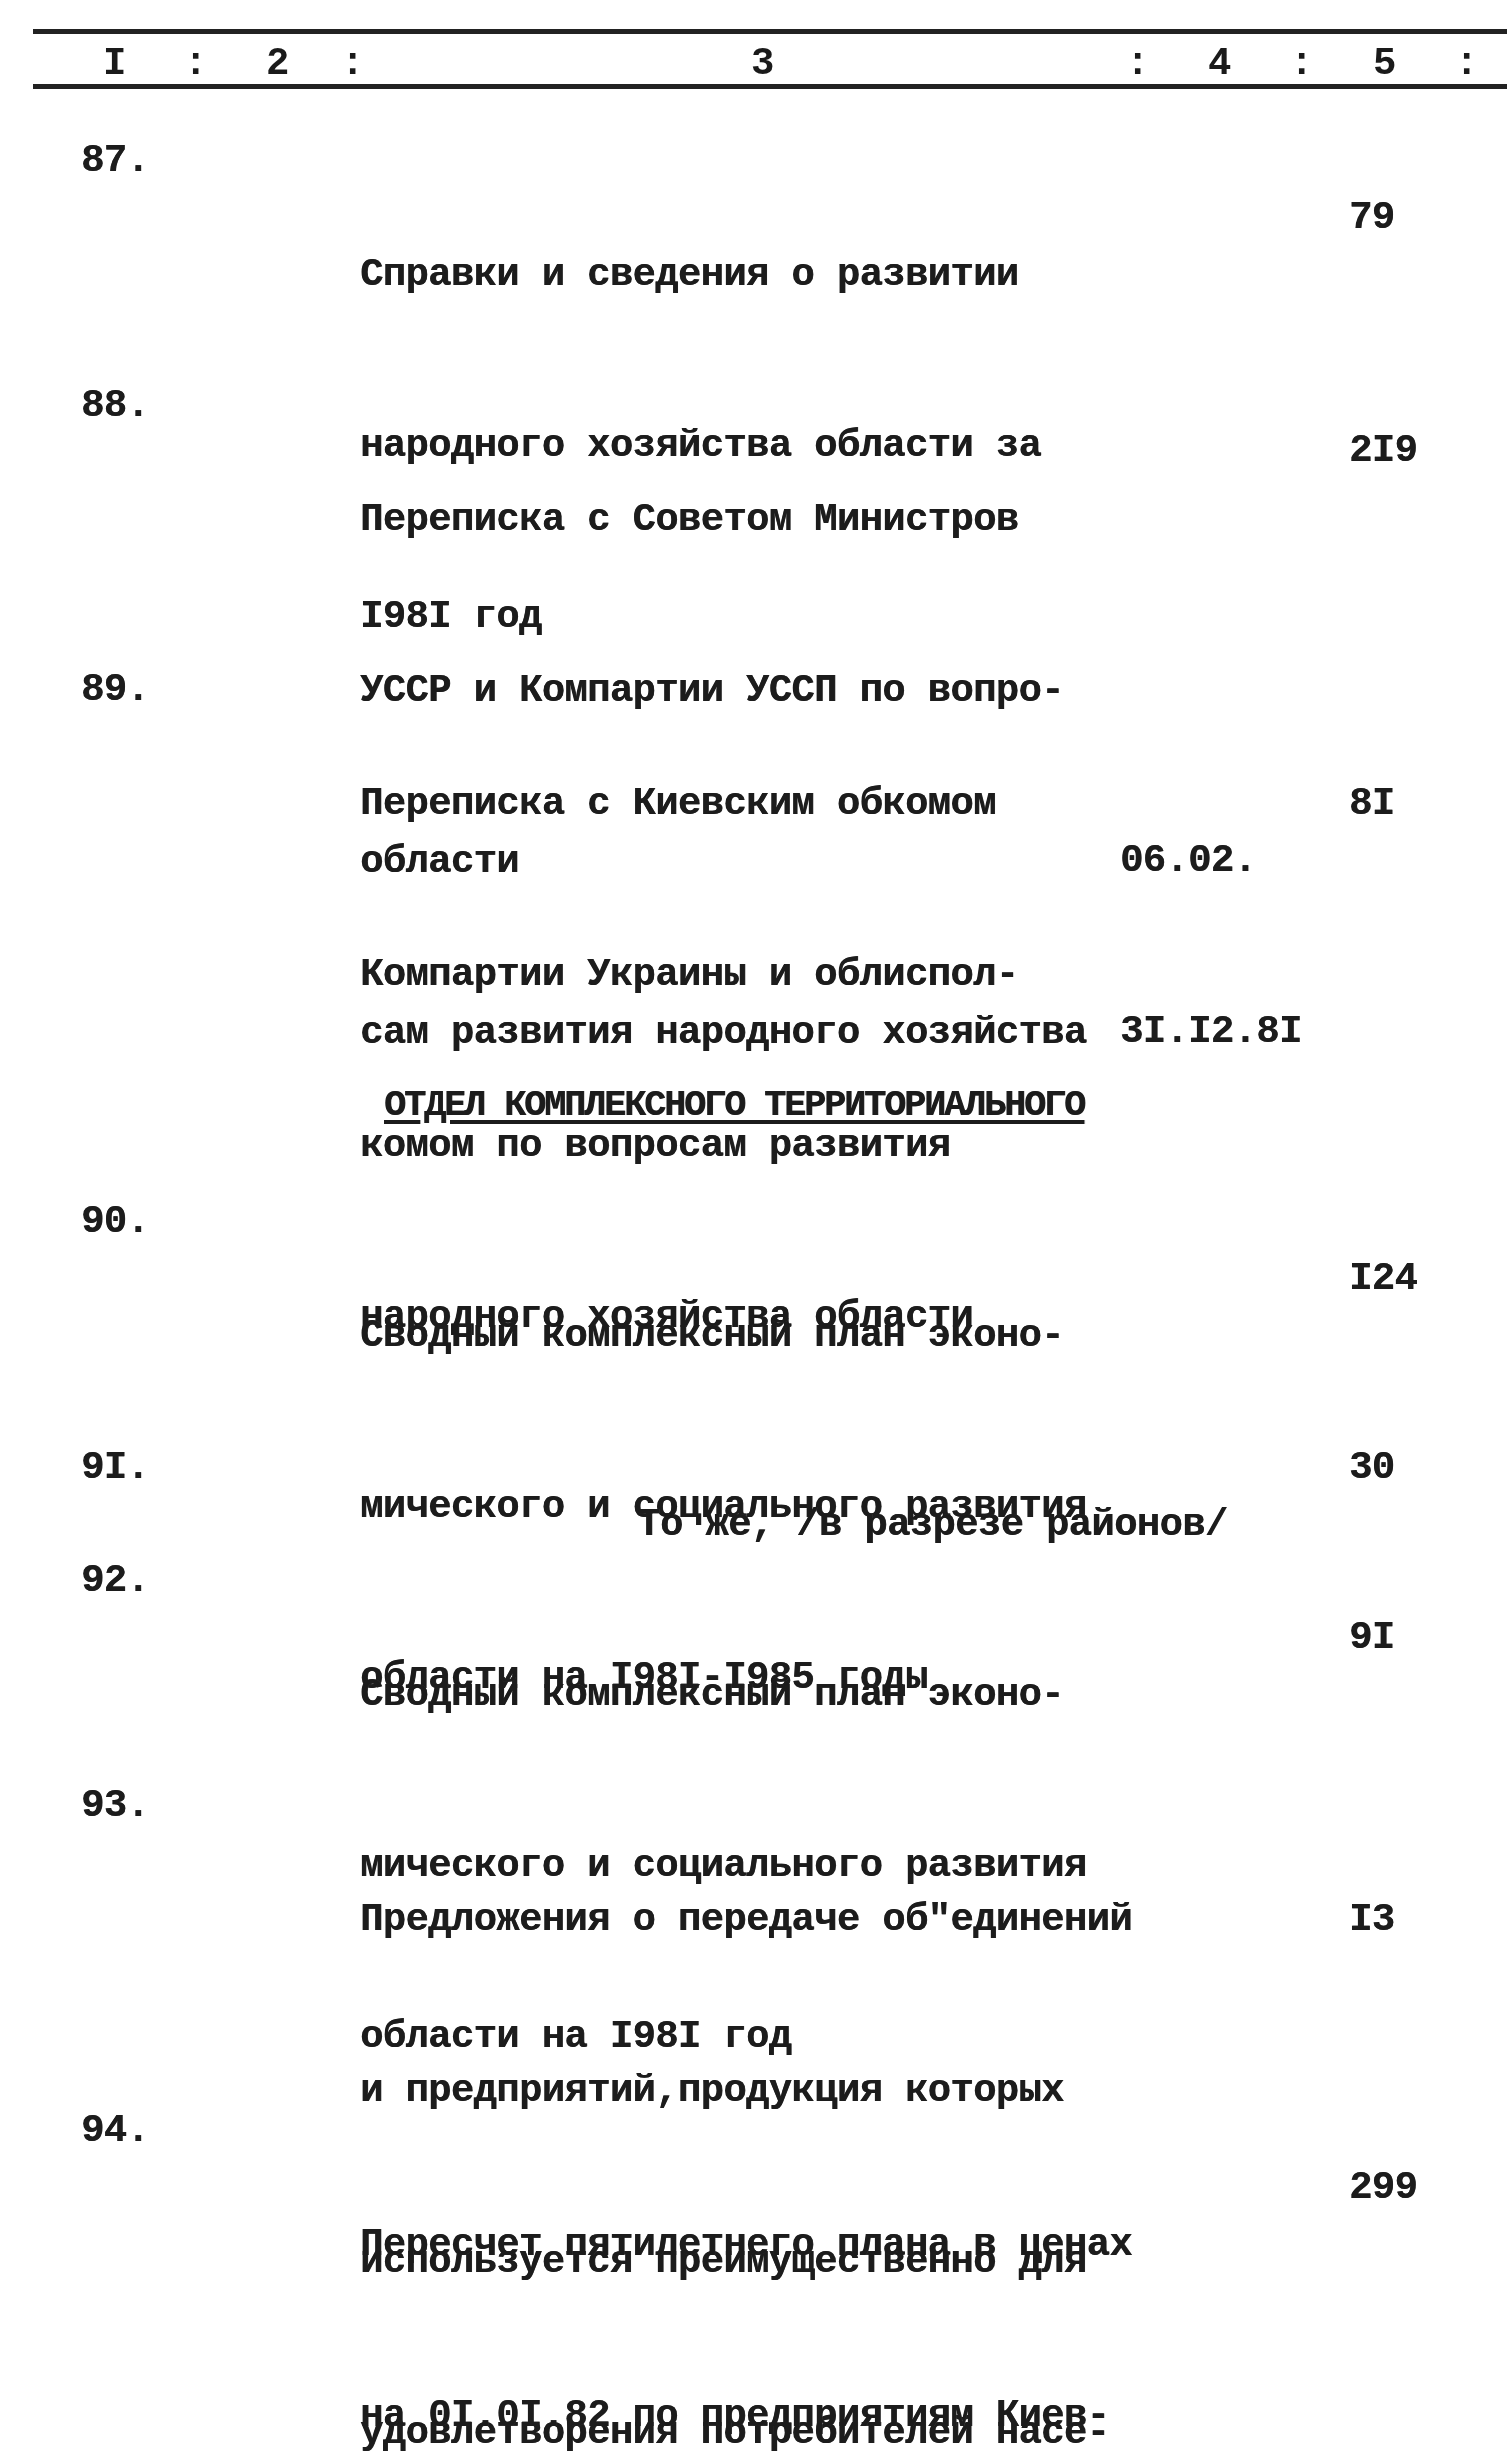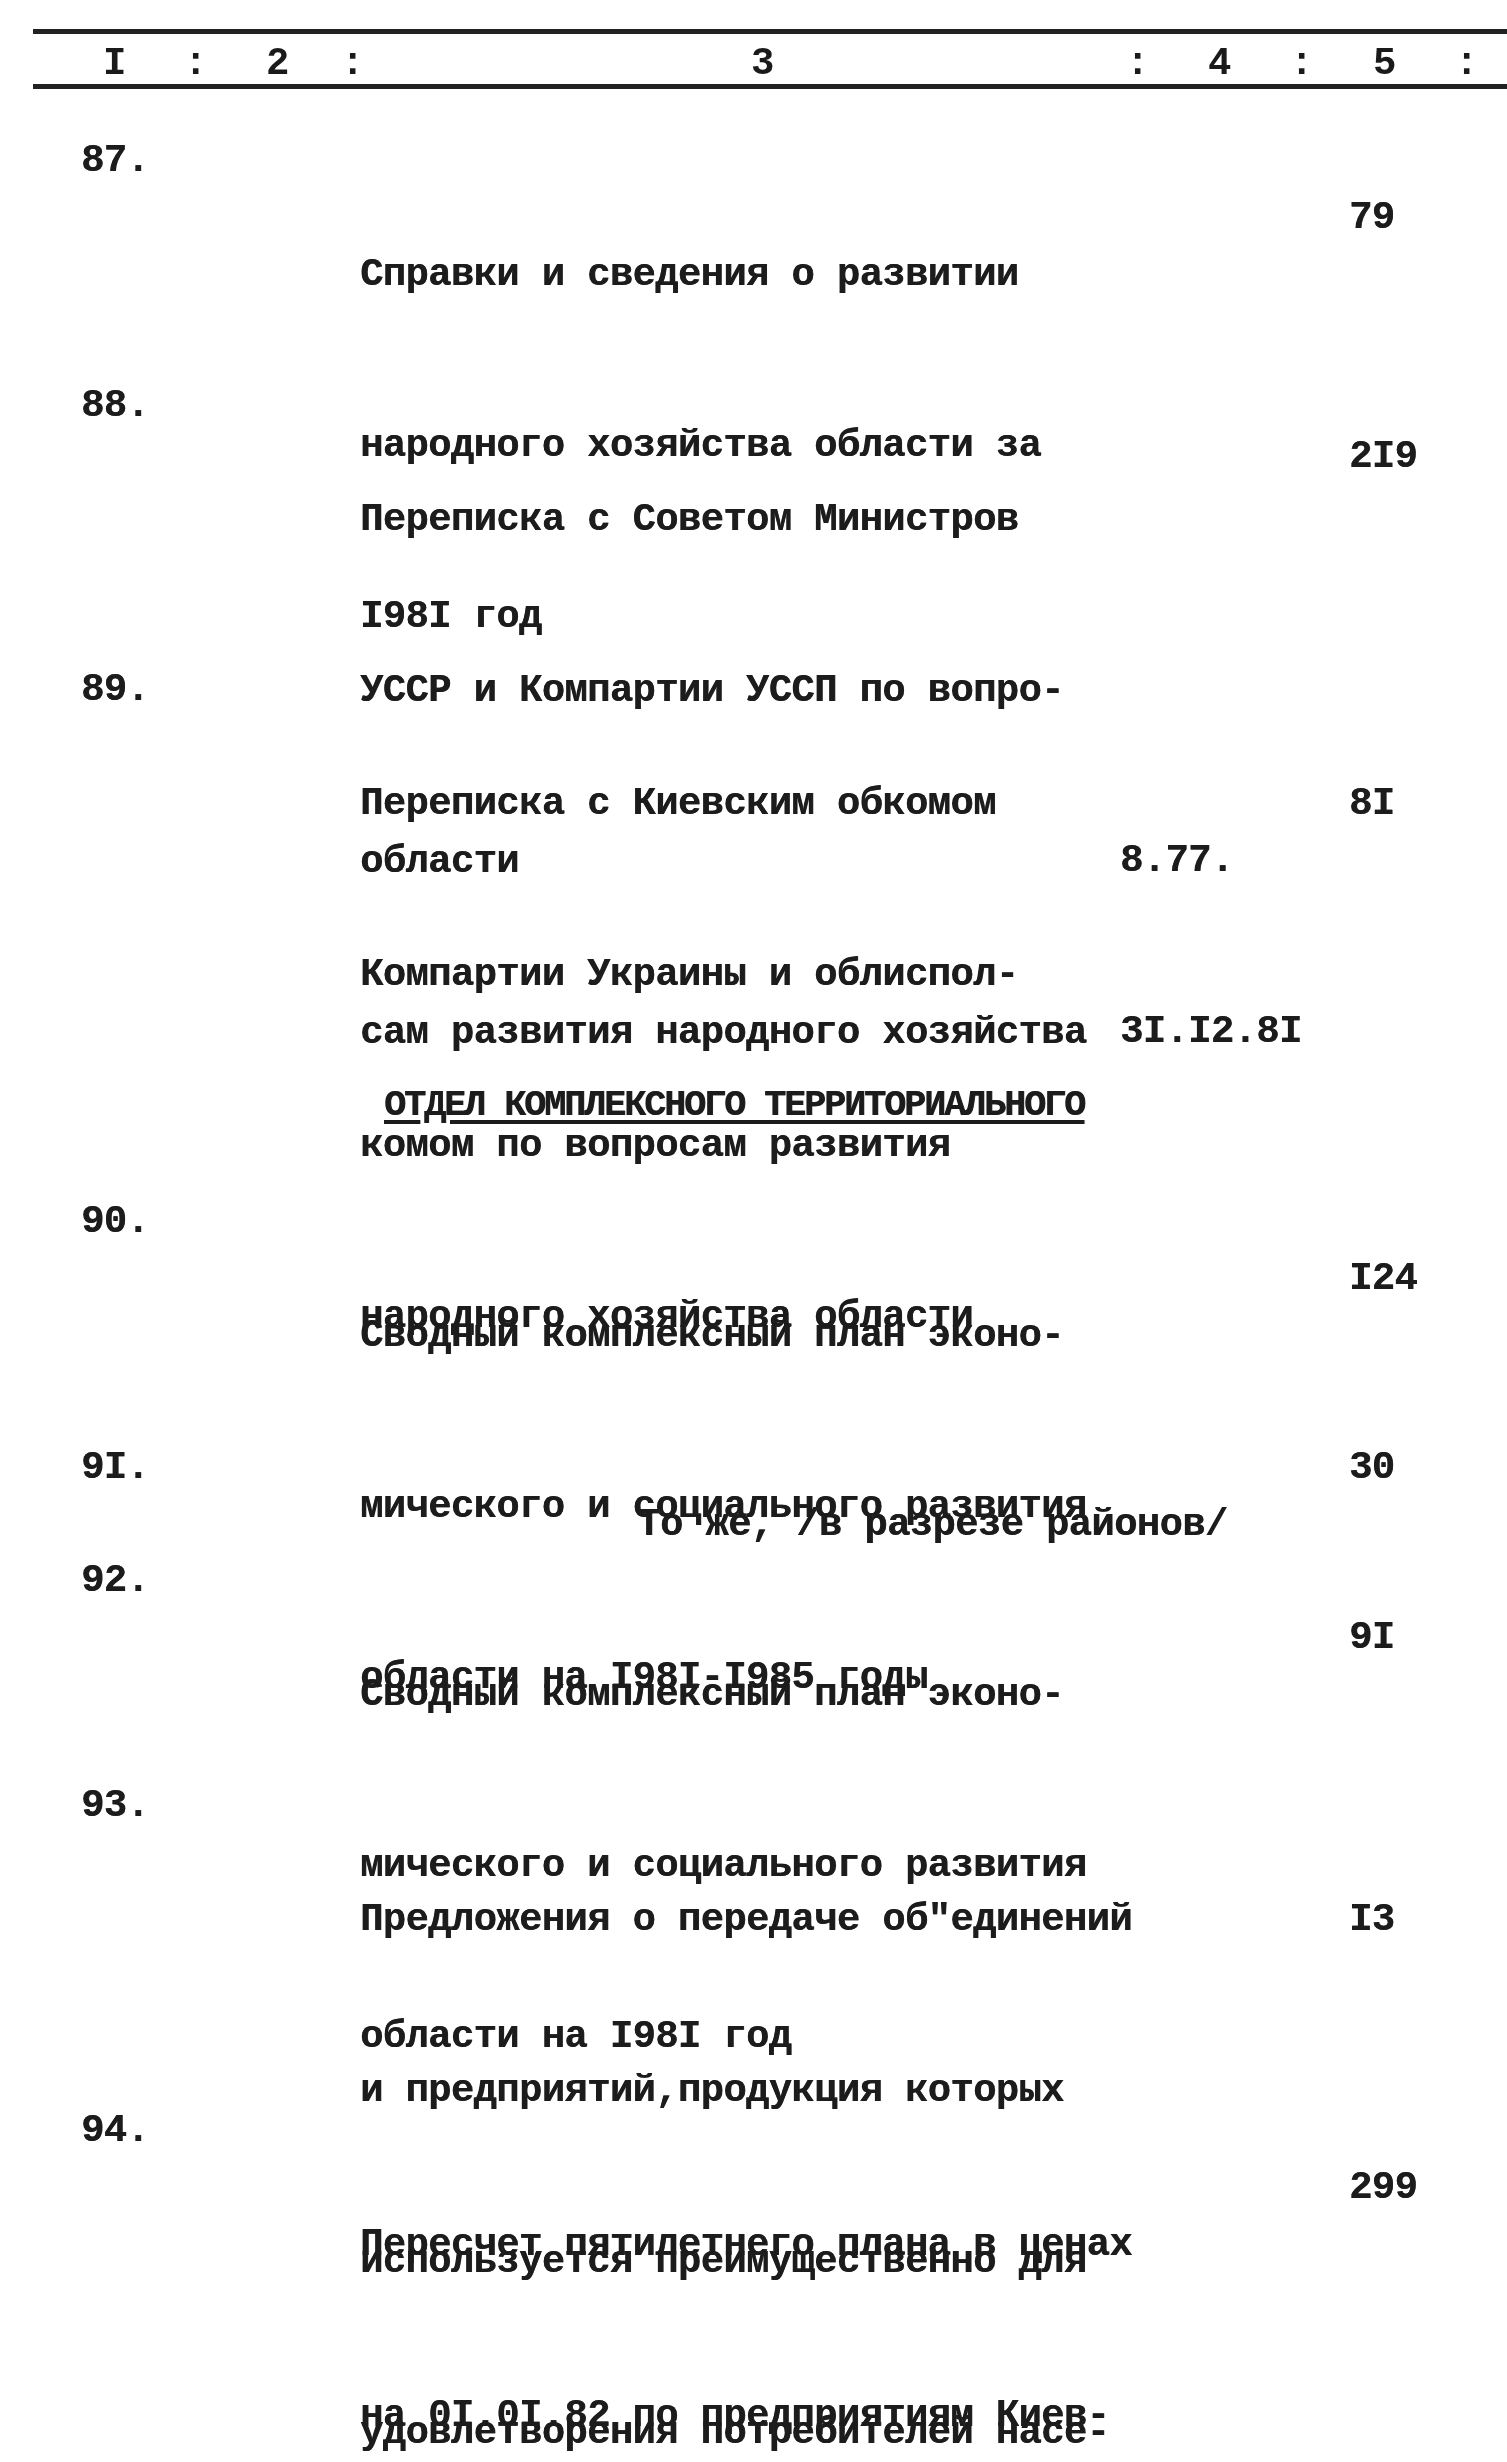--- a/index.html
+++ b/index.html
@@ -123,33 +123,33 @@
   </div>
 
   <div class="entry typed" style="top:378px">
     <span class="num">88.</span>
     <div class="desc">
       <span class="line">Переписка с Советом Министров</span>
       <span class="line">УССР и Компартии УССП по вопро-</span>
       <span class="line">области</span>
       <span class="line">сам развития народного хозяйства</span>
     </div>
-    <span class="sheets" style="top:51px">2I9</span>
+    <span class="sheets" style="top:45px">2I9</span>
   </div>
 
   <div class="entry typed" style="top:662px">
     <span class="num">89.</span>
     <div class="desc">
       <span class="line">Переписка с Киевским обкомом</span>
       <span class="line">Компартии Украины и облиспол-</span>
       <span class="line">комом по вопросам развития</span>
       <span class="line">народного хозяйства области</span>
     </div>
     <div class="dates" style="top:57px">
-      <span class="line">8.77.</span>
+      <span class="line">06.02.</span>
       <span class="line">3I.I2.8I</span>
     </div>
     <span class="sheets" style="top:114px">8I</span>
   </div>
 
   <div class="section-heading typed">
     <span class="line">ОТДЕЛ КОМПЛЕКСНОГО ТЕРРИТОРИАЛЬНОГО</span>
   </div>
 
   <div class="entry typed" style="top:1194px">

